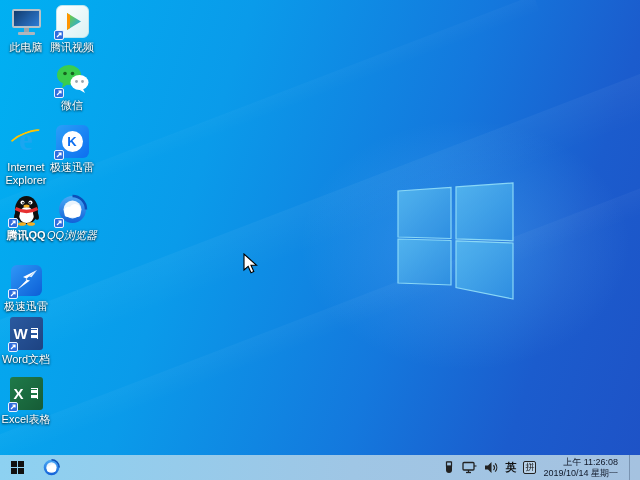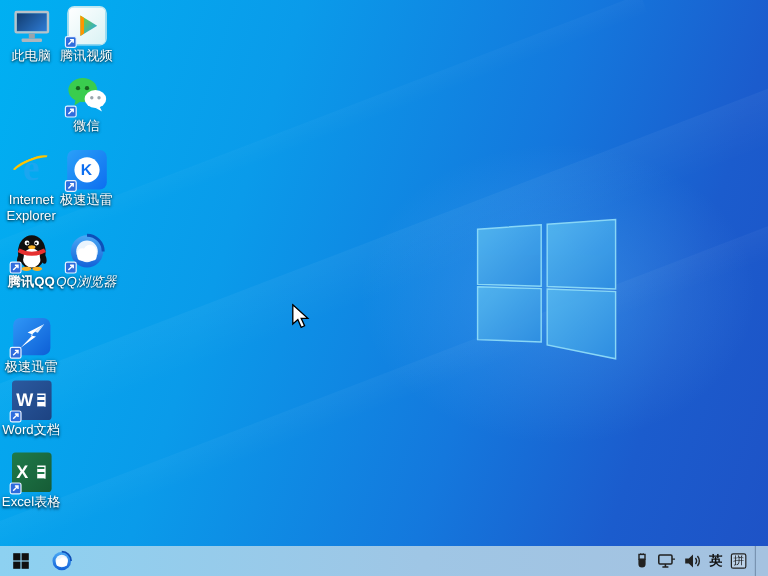--- a/index.html
+++ b/index.html
@@ -307,20 +307,24 @@
         <line x1="6.5" y1="9" x2="6.5" y2="11.5" stroke="#222" stroke-width="1.3"></line>
         <path d="M12 5 h2.5" stroke="#222" stroke-width="1.1"></path>
       </svg>
       <svg width="14" height="13" viewBox="0 0 14 13">
         <polygon points="1,4.5 4,4.5 7.5,1 7.5,12 4,8.5 1,8.5" fill="#222"></polygon>
         <path d="M9.5 4 A4 4 0 0 1 9.5 9" stroke="#222" stroke-width="1.2" fill="none"></path>
         <path d="M11.2 2.3 A6.4 6.4 0 0 1 11.2 10.7" stroke="#222" stroke-width="1.2" fill="none"></path>
       </svg>
       <span class="tray-ime">英</span>
       <span class="pinbox">拼</span>
+      <div class="clock">
+        <div>上午 11:26:08</div>
+        <div>2019/10/14 星期一</div>
+      </div>
       <div class="showdesk"></div>
     </div>
   </div>
 
   <svg class="cursor" width="16" height="22" viewBox="0 0 16 22">
     <polygon points="1,1 1,17 5.2,13.3 8,19.8 10.8,18.5 8,12.3 13.5,12.3" fill="#ffffff" stroke="#000000" stroke-width="1.1"></polygon>
   </svg>
 </div>
 
 </body></html>

